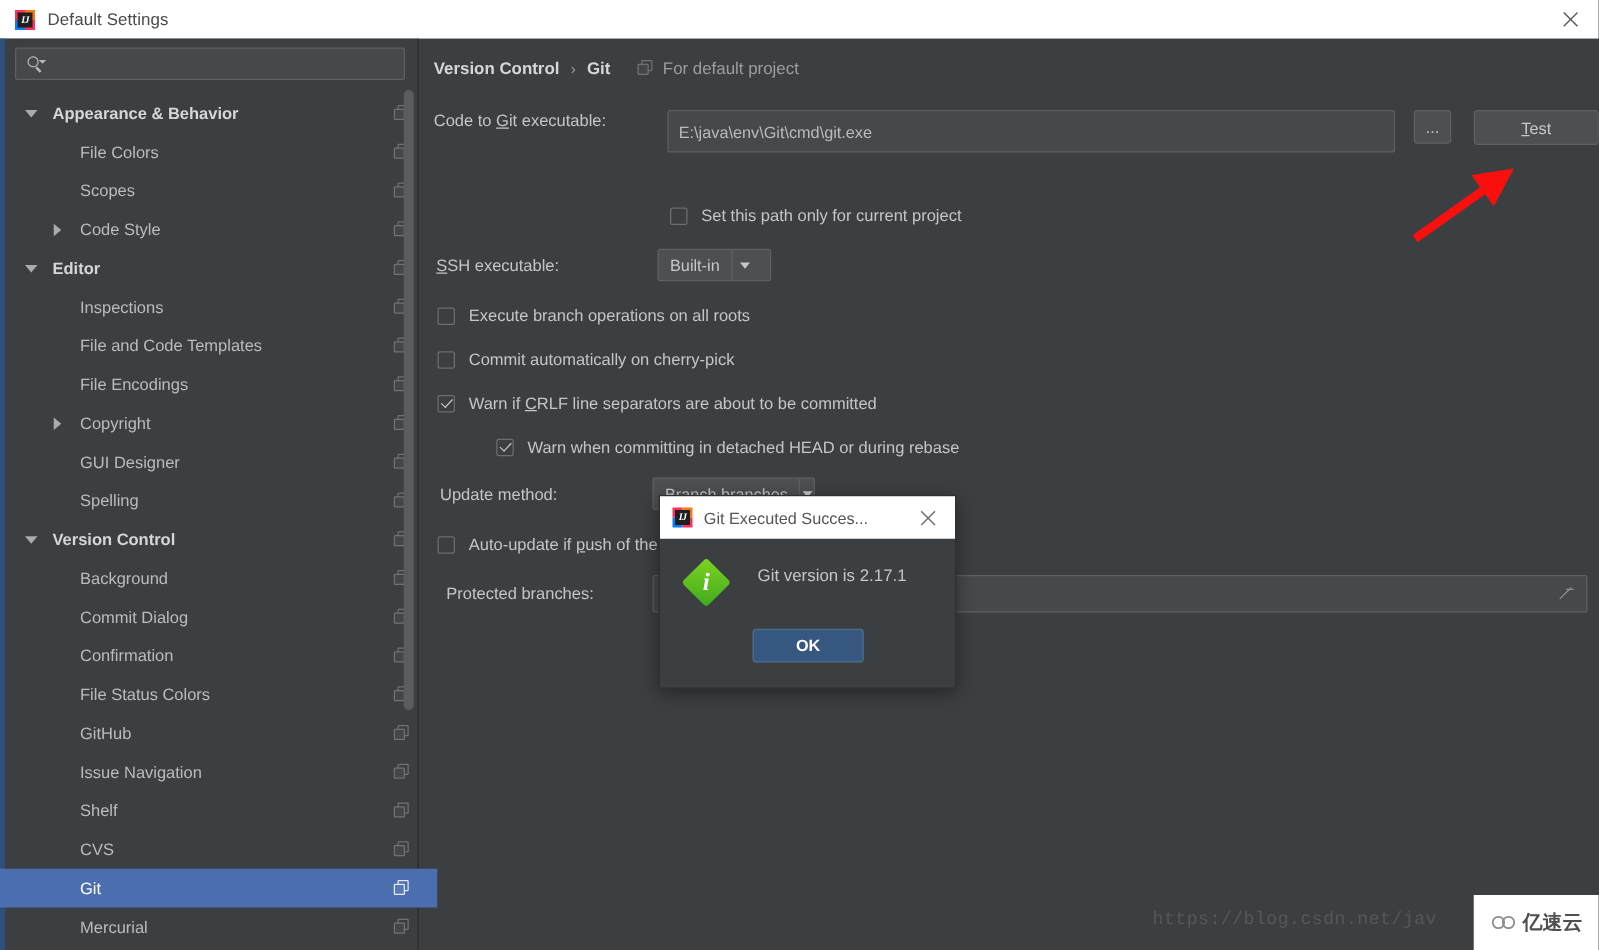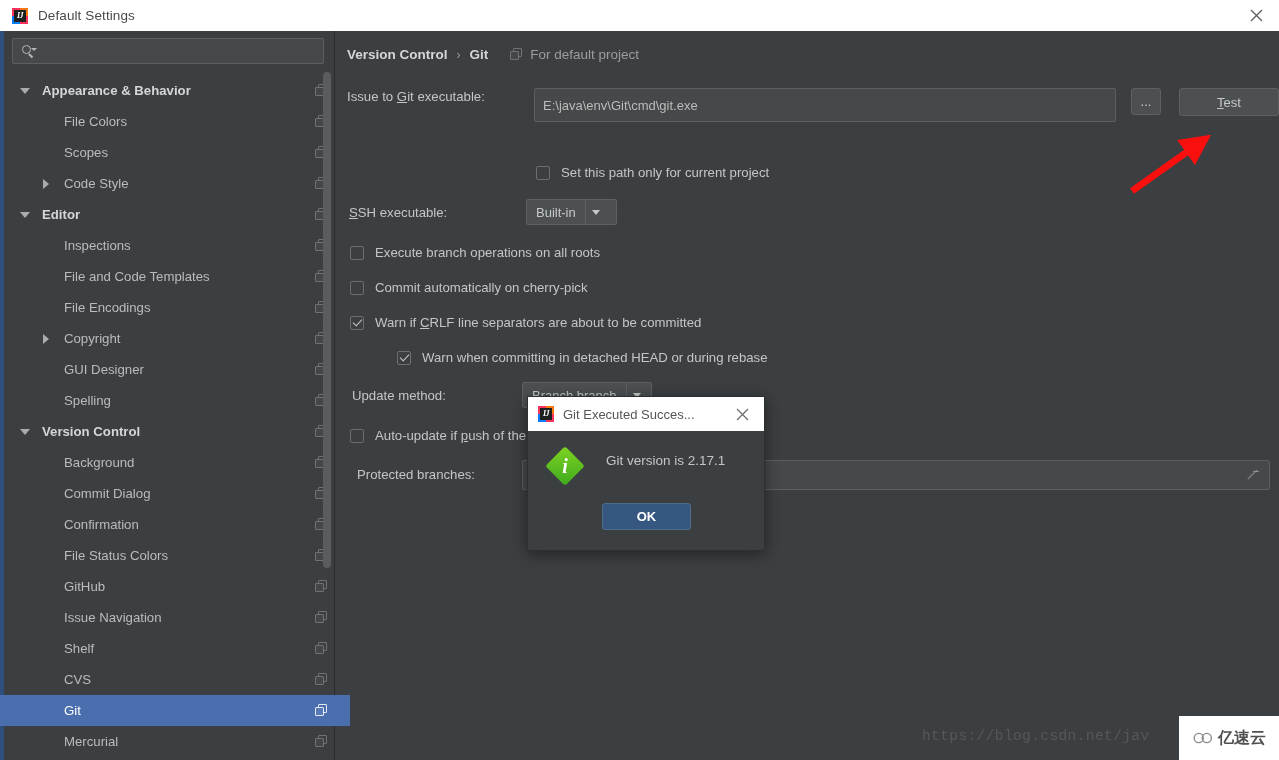--- a/index.html
+++ b/index.html
@@ -468,21 +468,21 @@
       <span class="crumb-note">
         <span class="copy-icon">
           <span class="back"></span>
             <span class="front"></span>
         </span>
         <span>For default project</span>
       </span>
     </div>
 
     <div class="row" style="left:11px; top:58px;">
-      <span class="field-label"><span>Issue to </span><span class="u">G</span><span>it executable:</span></span>
+      <span class="field-label"><span>Code to </span><span class="u">G</span><span>it executable:</span></span>
     </div>
     <input class="text-input" type="text" style="position: absolute; left: 198px; top: 57px; width: 582px; height: 27px;" value="E:\java\env\Git\cmd\git.exe">
     <div class="btn" style="position:absolute; left:795px; top:57px; width:30px; height:27px;">
       <span>...</span>
     </div>
     <div class="btn" style="position:absolute; left:843px; top:57px; width:100px; height:28px;">
       <span><span class="u">T</span><span>est</span></span>
     </div>
 
     <div class="cb-row" style="left:200px; top:134px;">
@@ -514,21 +514,21 @@
     </div>
     <div class="cb-row" style="left:14px; top:319px;padding-left:47px;">
       <span class="cb checked"></span>
       <span class="cb-label">Warn when committing in detached HEAD or during rebase</span>
     </div>
 
     <div class="row" style="left:16px; top:357px;">
       <span class="field-label">Update method:</span>
     </div>
     <div class="combo" style="position:absolute; left:186px; top:351px; width:130px;">
-      <span class="combo-value">Branch branch</span>
+      <span class="combo-value">Branch branches</span>
       <span class="combo-arrow">
           <i></i>
         </span>
     </div>
 
     <div class="cb-row" style="left:14px; top:397px;">
       <span class="cb"></span>
       <span class="cb-label"><span>Auto-update if </span><span class="u">p</span><span>ush of the current branch was rejected</span></span>
     </div>
 

